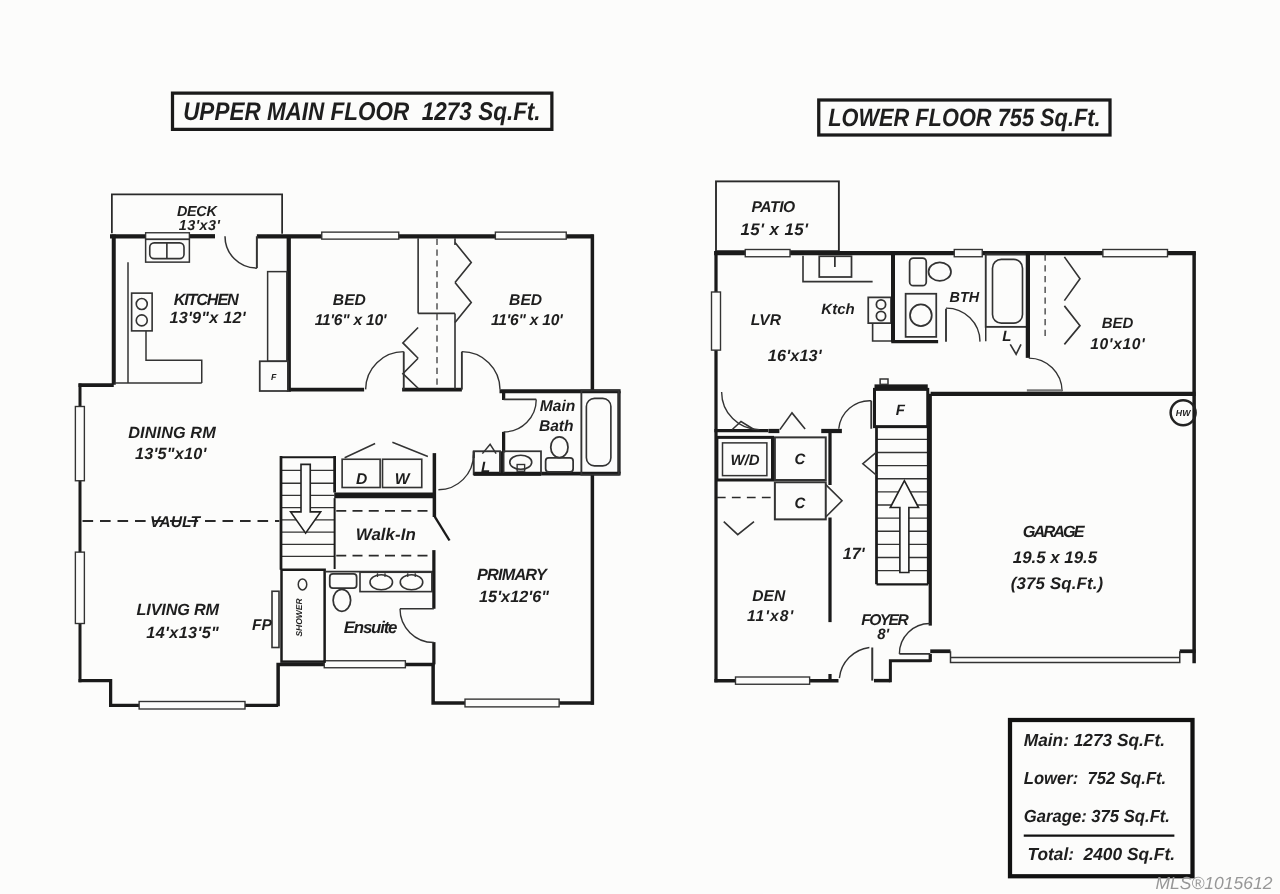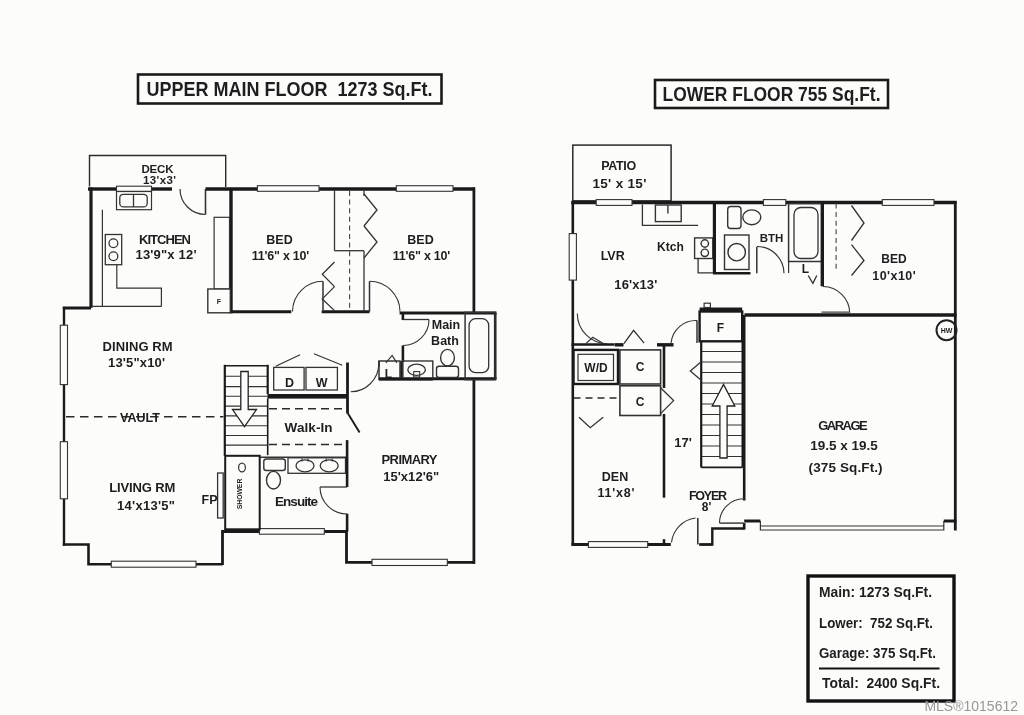--- a/index.html
+++ b/index.html
@@ -1,16 +1,16 @@
 <!DOCTYPE html>
 <html><head>
 <meta charset="utf-8">
 <style>
   html,body{margin:0;padding:0;background:#ffffff;}
-  #page{width:1024px;height:715px;background:#fcfcfb;position:relative;overflow:hidden;}
+  #page{width:1024px;height:715px;background:#fcfcfb;position:relative;overflow:hidden;font-style:italic;}
   svg{display:block;font-family:"Liberation Sans", sans-serif;}
   text{fill:#1e1e1e;font-family:"Liberation Sans", sans-serif;font-weight:bold;}
 </style>
 </head>
 <body>
 <div id="page">
 <svg width="1024" height="715" viewBox="0 0 1024 715">
 
 <rect x="0" y="0" width="1024" height="715" fill="#fcfcfb"></rect>
 

